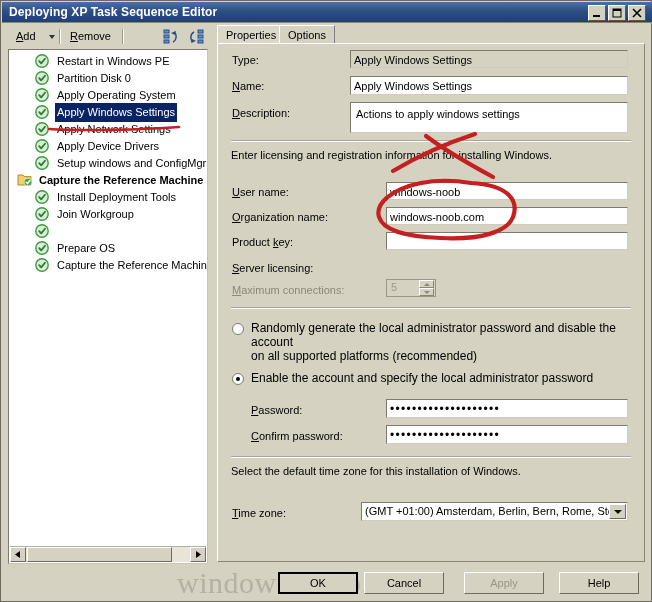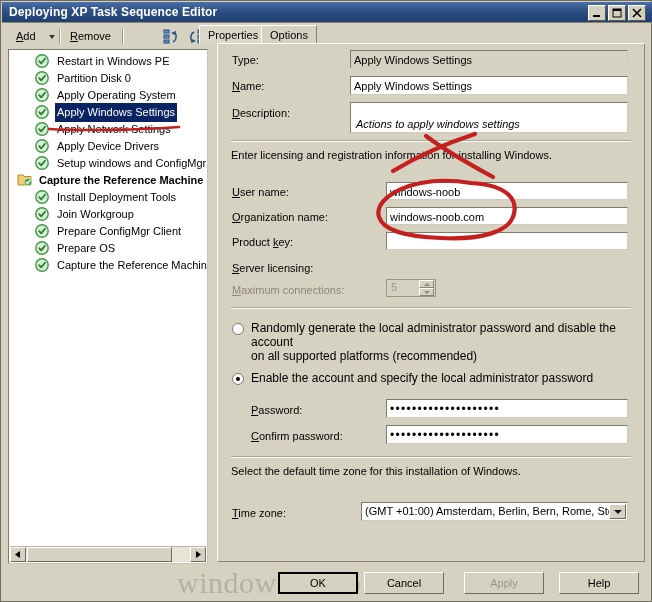--- a/index.html
+++ b/index.html
@@ -153,21 +153,21 @@
     border-top: 1px solid #ffffff;
     border-left: 1px solid #ffffff;
     border-right: 1px solid #6e6a5e;
     border-bottom: 1px solid #6e6a5e;
     box-sizing: border-box;
   }
 
   
   #tabstrip {
     position: absolute;
-    left: 198px; top: 24px;
+    left: 216px; top: 24px;
     width: 428px; height: 19px;
   }
   .tab {
     position: absolute;
     top: 0;
     height: 19px;
     line-height: 18px;
     padding: 0 8px;
     font-size: 11px;
     background: #d6d2c2;
@@ -207,21 +207,21 @@
     border-bottom-color: #cfcbbd;
     box-sizing: border-box;
     font-size: 11px;
     line-height: 16px;
     padding: 1px 0 0 3px;
     color: #000;
     white-space: nowrap;
     overflow: hidden;
   }
   .field.readonly { background: #d6d2c2; }
-  .field.tall { line-height: 15px; padding-top: 14px; padding-left:5px;font-style:italic; }
+  .field.tall { line-height: 15px; padding-top: 4px; padding-left:5px; }
   .hsep {
     position: absolute;
     height: 0;
     border-top: 1px solid #a9a597;
     border-bottom: 1px solid #ffffff;
   }
   .combo {
     position: absolute;
     background: #ffffff;
     border: 1px solid #7e7a6c;
@@ -429,21 +429,21 @@
               <circle cx="7" cy="7" r="6.2" fill="#d9eed9" stroke="#3f9b3f" stroke-width="1.4"></circle>
               <path d="M4.2,7.2 L6.2,9.4 L10,4.8" stroke="#2e7d2e" stroke-width="1.8" fill="none" stroke-linecap="round" stroke-linejoin="round"></path>
             </svg></span><span class="tlabel" style="margin-left:20px">Install Deployment Tools</span></div>
         <div class="tnode leaf"><span class="ticon" style="left:26px;top:2px"><svg width="14" height="14" viewBox="0 0 14 14">
               <circle cx="7" cy="7" r="6.2" fill="#d9eed9" stroke="#3f9b3f" stroke-width="1.4"></circle>
               <path d="M4.2,7.2 L6.2,9.4 L10,4.8" stroke="#2e7d2e" stroke-width="1.8" fill="none" stroke-linecap="round" stroke-linejoin="round"></path>
             </svg></span><span class="tlabel" style="margin-left:20px">Join Workgroup</span></div>
         <div class="tnode leaf"><span class="ticon" style="left:26px;top:2px"><svg width="14" height="14" viewBox="0 0 14 14">
               <circle cx="7" cy="7" r="6.2" fill="#d9eed9" stroke="#3f9b3f" stroke-width="1.4"></circle>
               <path d="M4.2,7.2 L6.2,9.4 L10,4.8" stroke="#2e7d2e" stroke-width="1.8" fill="none" stroke-linecap="round" stroke-linejoin="round"></path>
-            </svg></span><span class="tlabel" style="margin-left:20px">Prepare ConfigMgr Client</span></div>
+            </svg></span></div>
         <div class="tnode leaf"><span class="ticon" style="left:26px;top:2px"><svg width="14" height="14" viewBox="0 0 14 14">
               <circle cx="7" cy="7" r="6.2" fill="#d9eed9" stroke="#3f9b3f" stroke-width="1.4"></circle>
               <path d="M4.2,7.2 L6.2,9.4 L10,4.8" stroke="#2e7d2e" stroke-width="1.8" fill="none" stroke-linecap="round" stroke-linejoin="round"></path>
             </svg></span><span class="tlabel" style="margin-left:20px">Prepare OS</span></div>
         <div class="tnode leaf"><span class="ticon" style="left:26px;top:2px"><svg width="14" height="14" viewBox="0 0 14 14">
               <circle cx="7" cy="7" r="6.2" fill="#d9eed9" stroke="#3f9b3f" stroke-width="1.4"></circle>
               <path d="M4.2,7.2 L6.2,9.4 L10,4.8" stroke="#2e7d2e" stroke-width="1.8" fill="none" stroke-linecap="round" stroke-linejoin="round"></path>
             </svg></span><span class="tlabel" style="margin-left:20px">Capture the Reference Machine</span></div>
       </div>
     <div id="tree-hscroll">

